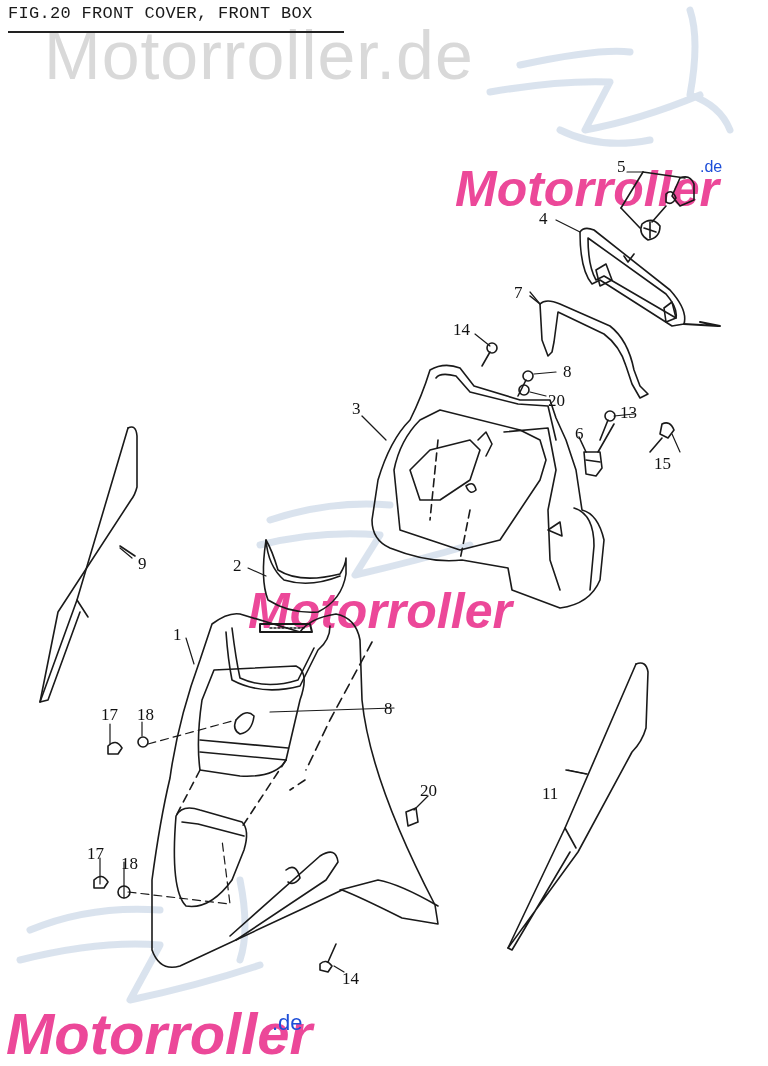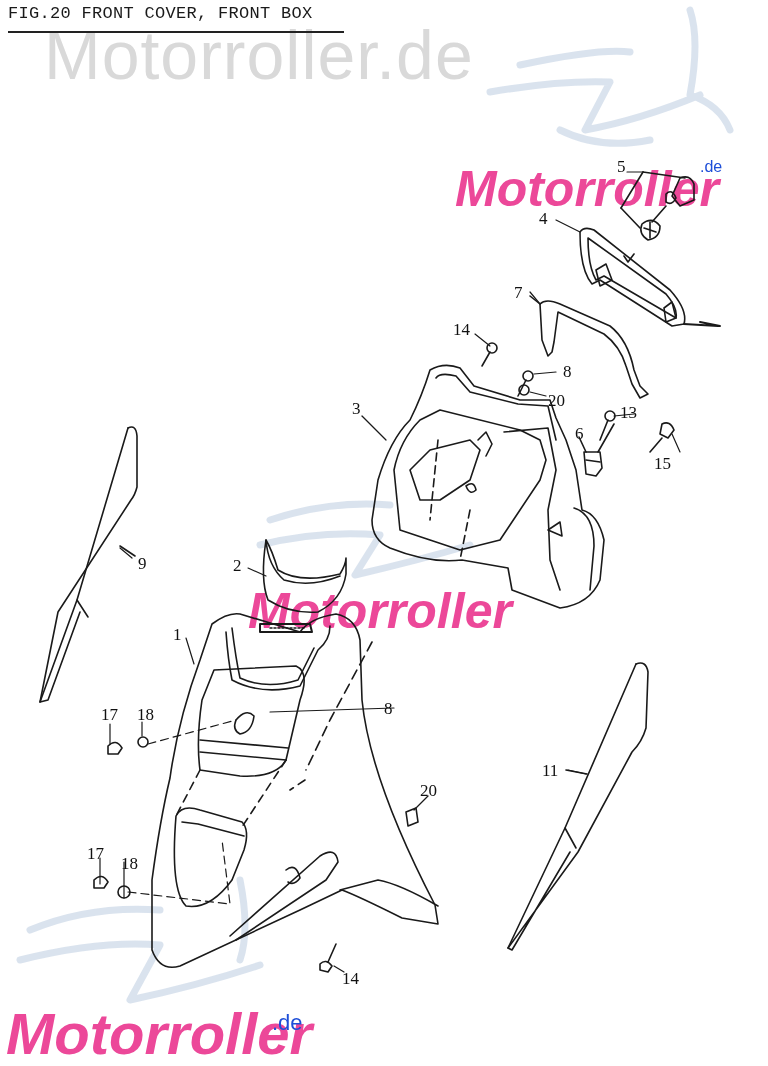--- a/index.html
+++ b/index.html
@@ -165,21 +165,21 @@
 
 <div class="callout" style="left:173px;top:626px;">1</div>
 <div class="callout" style="left:233px;top:557px;">2</div>
 <div class="callout" style="left:352px;top:400px;">3</div>
 <div class="callout" style="left:539px;top:210px;">4</div>
 <div class="callout" style="left:617px;top:158px;">5</div>
 <div class="callout" style="left:575px;top:425px;">6</div>
 <div class="callout" style="left:514px;top:284px;">7</div>
 <div class="callout" style="left:384px;top:700px;">8</div>
 <div class="callout" style="left:138px;top:555px;">9</div>
-<div class="callout" style="left:542px;top:762px;">11</div>
+<div class="callout" style="left:542px;top:785px;">11</div>
 <div class="callout" style="left:420px;top:782px;">20</div>
 <div class="callout" style="left:620px;top:404px;">13</div>
 <div class="callout" style="left:453px;top:321px;">14</div>
 <div class="callout" style="left:342px;top:970px;">14</div>
 <div class="callout" style="left:654px;top:455px;font-family:Liberation Serif, serif;">15</div>
 <div class="callout" style="left:563px;top:363px;">8</div>
 <div class="callout" style="left:101px;top:706px;">17</div>
 <div class="callout" style="left:87px;top:845px;">17</div>
 <div class="callout" style="left:137px;top:706px;">18</div>
 <div class="callout" style="left:121px;top:855px;">18</div>

